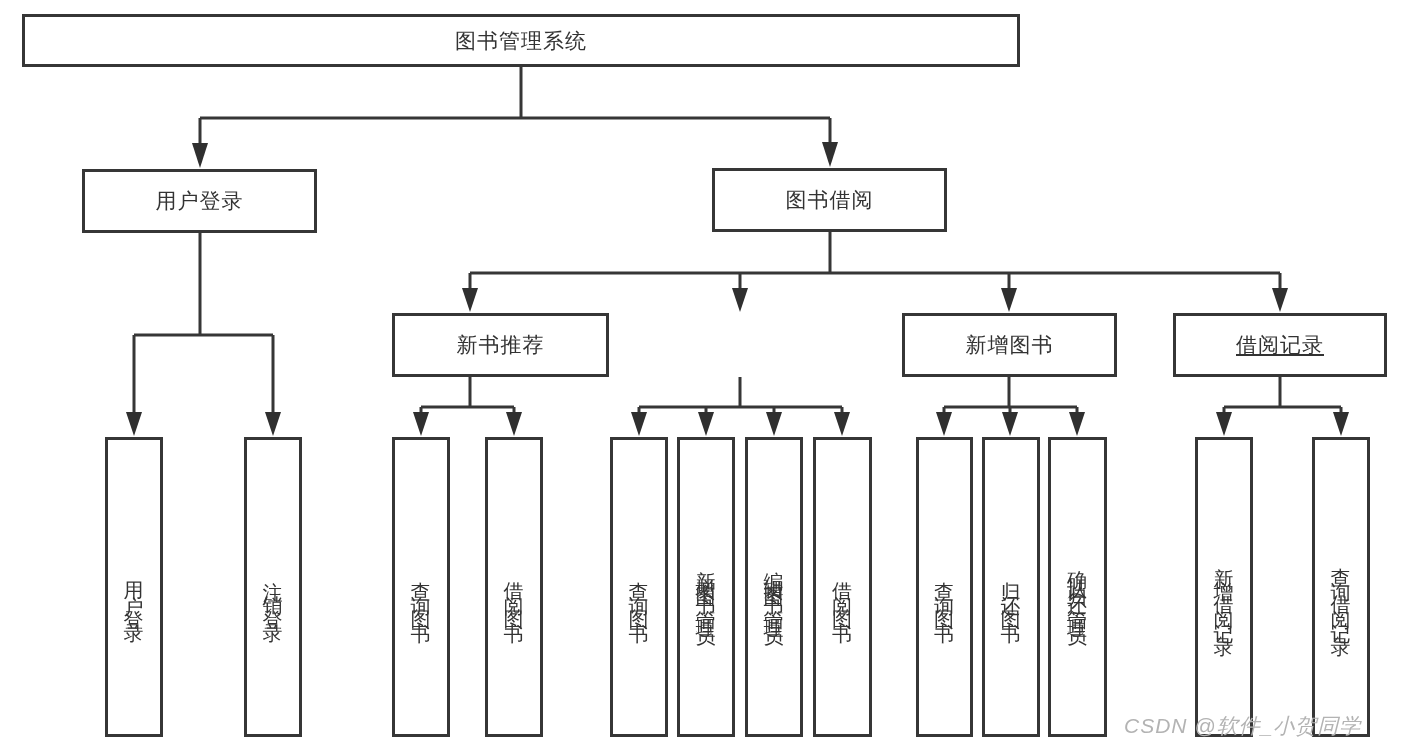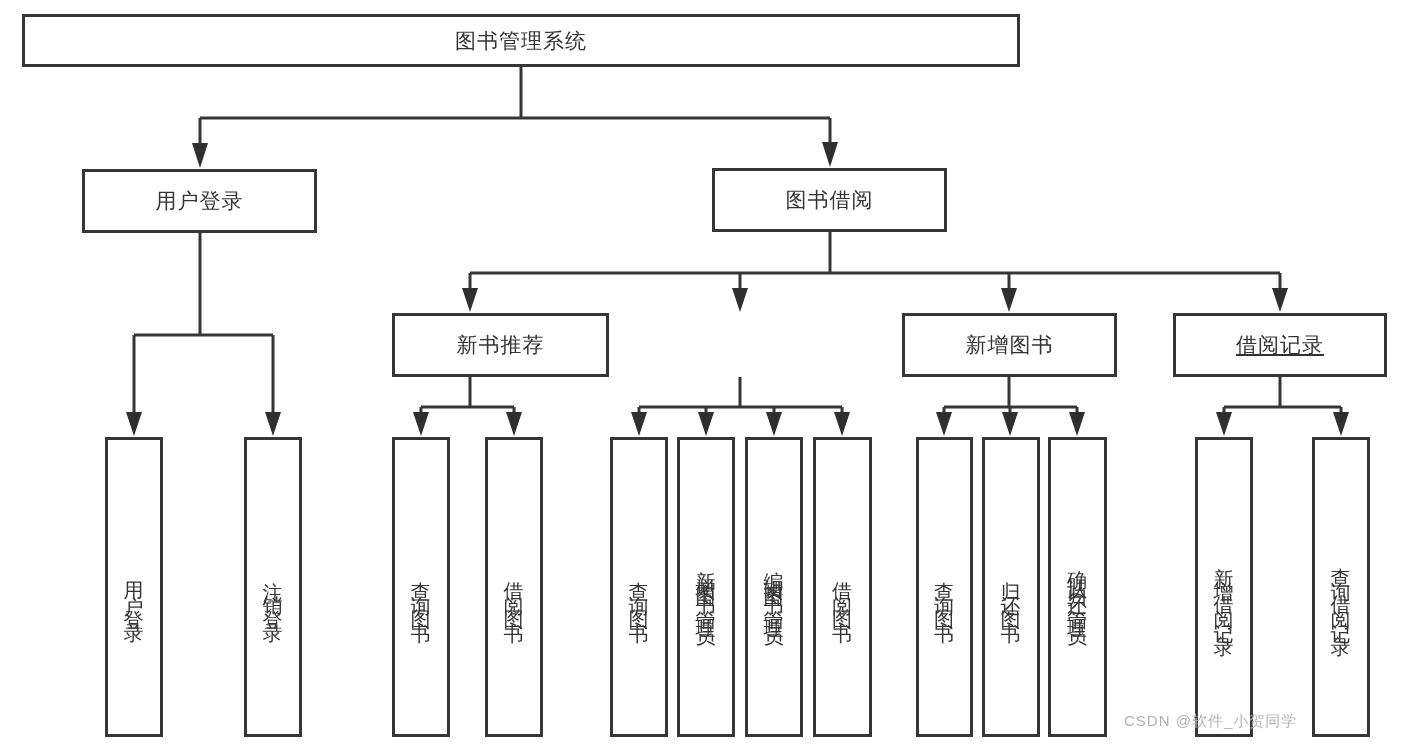--- a/index.html
+++ b/index.html
@@ -43,25 +43,26 @@
     white-space: nowrap;
   }
   .leaf.long .vtext {
     letter-spacing: 8px;
     margin-bottom: -8px;
   }
   .watermark {
     position: absolute;
     left: 1124px;
     top: 712px;
-    font-size: 15px;
+    font-size: 21px;
     letter-spacing: 1px;
     color: #b3b3b3;
     z-index: 3;
     white-space: nowrap;
+    font-style: italic;
   }
 </style>
 </head>
 <body>
 
 <div class="canvas">
 
   <svg class="connectors" width="1405" height="747">
     <g stroke="#363636" stroke-width="3" fill="none">
 

